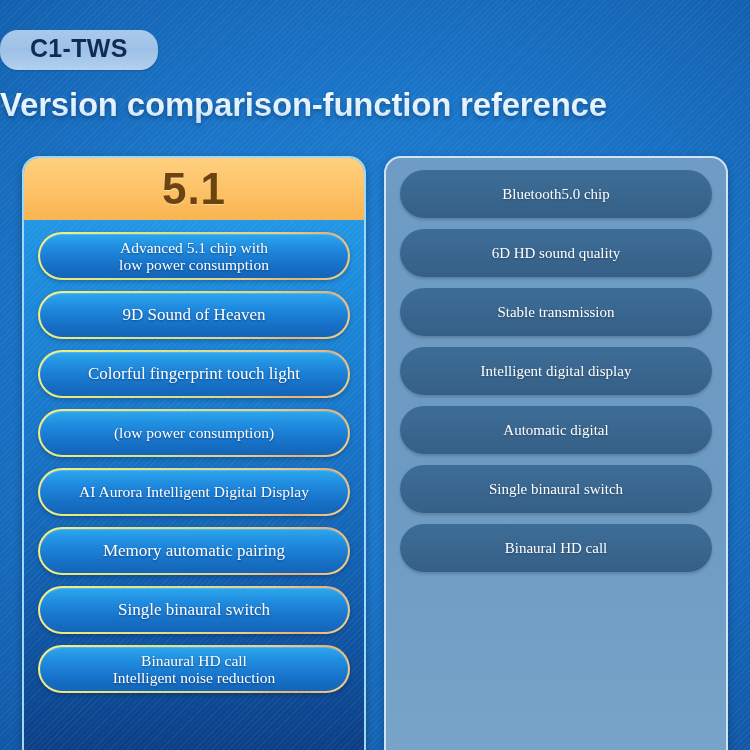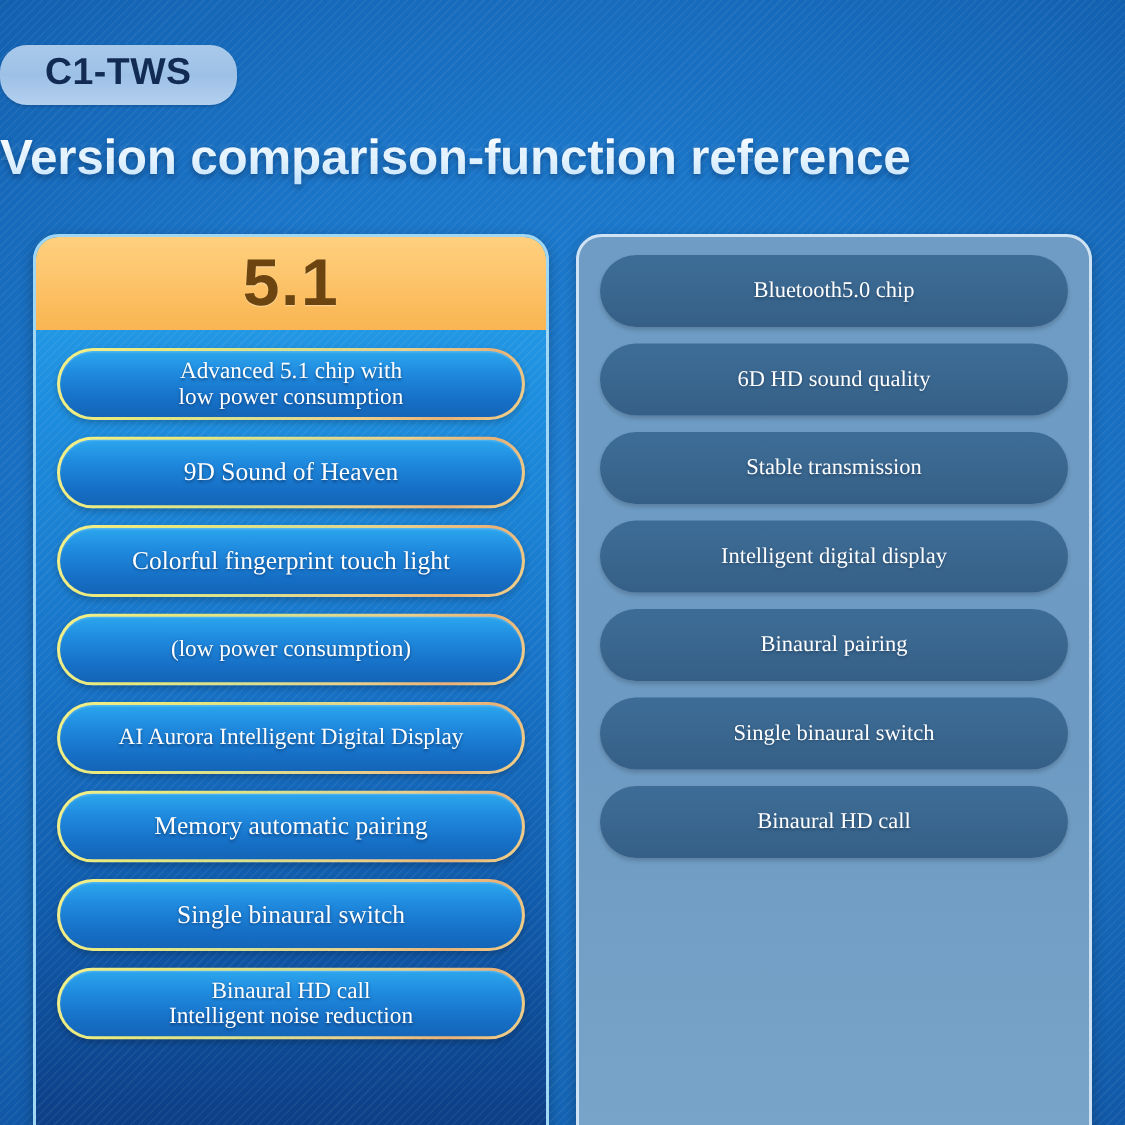--- a/index.html
+++ b/index.html
@@ -283,21 +283,21 @@
         <div class="pill pill-right">
           <span class="pill-line">6D HD sound quality</span>
         </div>
         <div class="pill pill-right">
           <span class="pill-line">Stable transmission</span>
         </div>
         <div class="pill pill-right">
           <span class="pill-line">Intelligent digital display</span>
         </div>
         <div class="pill pill-right">
-          <span class="pill-line">Binaural pairing</span>
+          <span class="pill-line">Automatic digital</span>
         </div>
         <div class="pill pill-right">
           <span class="pill-line">Single binaural switch</span>
         </div>
         <div class="pill pill-right">
           <span class="pill-line">Binaural HD call</span>
         </div>
 
       </div>
     </div>

